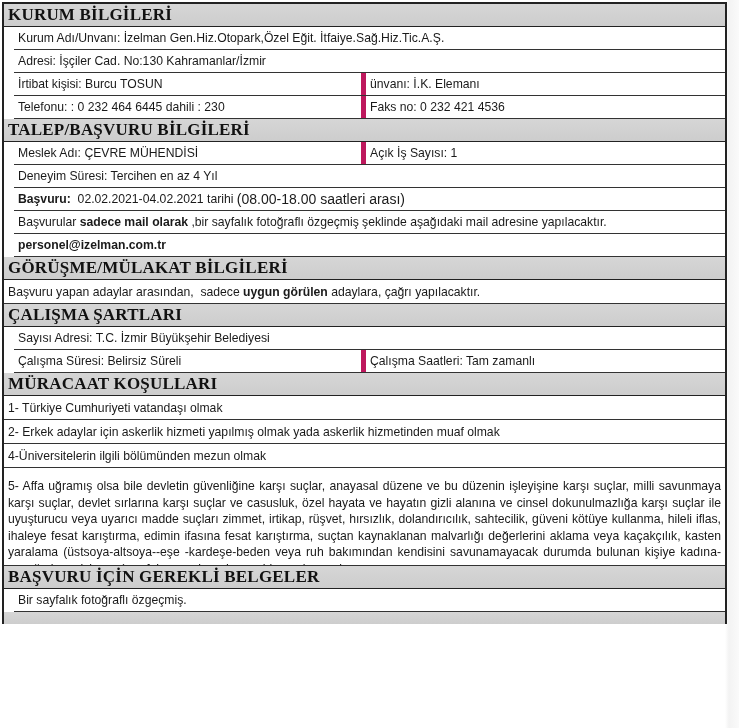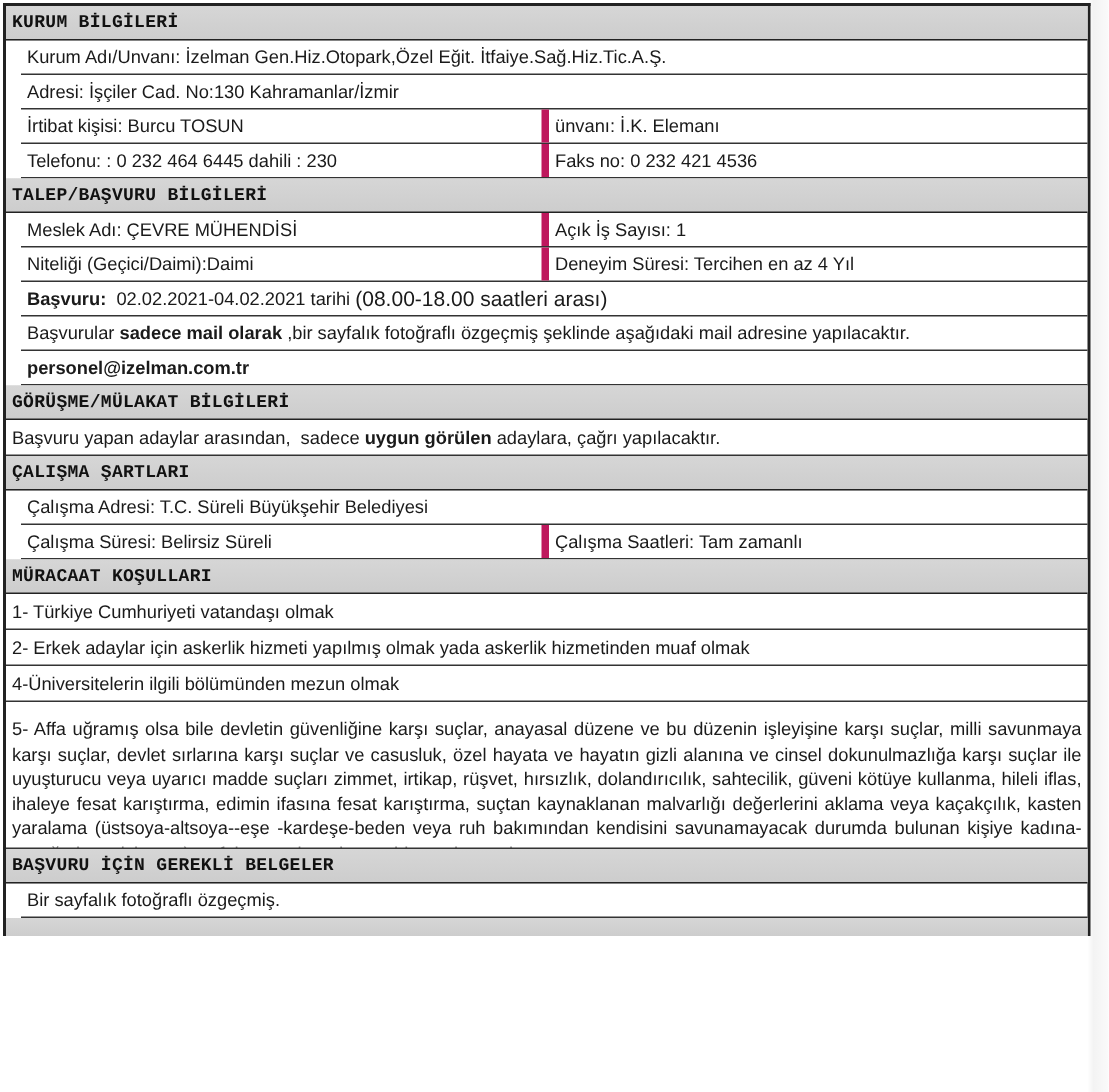--- a/index.html
+++ b/index.html
@@ -5,21 +5,21 @@
   html, body { margin: 0; padding: 0; background: #ffffff; }
   body { width: 739px; height: 728px; overflow: hidden; position: relative; font-family: "Liberation Sans", sans-serif; color: #1a1a1a; }
   .page-edge { position: absolute; left: 0; top: 0; width: 739px; height: 728px; background: linear-gradient(90deg, #fff 0, #fff 725px, #f3f3f3 729px, #fafafa 739px); }
   .form { position: absolute; left: 2px; top: 2px; width: 725px; border-left: 2px solid #222; border-right: 2px solid #222; border-top: 2px solid #222; box-sizing: border-box; }
   .row { display: flex; border-bottom: 1px solid #333; box-sizing: border-box; }
   .cell { font-size: 12.2px; padding: 0 4px; box-sizing: border-box; display: flex; align-items: center; white-space: nowrap; overflow: hidden; }
   .cell.full { width: 100%; }
   .cell.left { width: 352px; border-right: 5px solid #be185d; }
   .cell.right { flex: 1; }
   .hdr { background: #d3d3d3; background-image: linear-gradient(180deg, #d6d6d6, #cdcdcd); border-bottom: 1px solid #222; }
-  .hdr .cell { font-family: Liberation Mono, monospace; font-weight: bold; font-size: 12px; letter-spacing: 0.2px; color: #111; }
+  .hdr .cell { font-family: Liberation Serif, serif; font-weight: bold; font-size: 17px; letter-spacing: 0.2px; color: #111; }
   .b { font-weight: bold; }
   .small { font-size: 14px; }
   .para { white-space: normal; text-align: justify; line-height: 16.5px; font-size: 12.2px; padding: 10px 4px 8px 4px; display: block; }
   .h-hdr { height: 23px; }
   .h-row { height: 23px; margin-left: 10px; }
   .h-row-tall { height: 24px; }
 </style>
 </head>
 <body>
 
@@ -46,21 +46,20 @@
   </div>
 
   <div class="row hdr h-hdr">
     <div class="cell full">TALEP/BAŞVURU BİLGİLERİ</div>
   </div>
   <div class="row h-row">
     <div class="cell left">Meslek Adı: ÇEVRE MÜHENDİSİ</div>
     <div class="cell right">Açık İş Sayısı:   1</div>
   </div>
   <div class="row h-row">
-    <div class="cell left">Niteliği (Geçici/Daimi):Daimi</div>
     <div class="cell right">Deneyim Süresi: Tercihen en az 4 Yıl</div>
   </div>
   <div class="row h-row">
     <div class="cell full">
       <span class="b">Başvuru:</span>
       <span style="white-space:pre">  02.02.2021-04.02.2021 tarihi </span>
       <span class="small">(08.00-18.00 saatleri arası)</span>
     </div>
   </div>
   <div class="row h-row">
@@ -82,21 +81,21 @@
       <span style="white-space:pre">Başvuru yapan adaylar arasından,  sadece </span>
       <span class="b">uygun görülen</span>
       <span style="white-space:pre"> adaylara, çağrı yapılacaktır.</span>
     </div>
   </div>
 
   <div class="row hdr h-hdr">
     <div class="cell full">ÇALIŞMA ŞARTLARI</div>
   </div>
   <div class="row h-row">
-    <div class="cell full">Çalışma Adresi: T.C. Süreli Büyükşehir Belediyesi</div>
+    <div class="cell full">Sayısı Adresi: T.C. İzmir Büyükşehir Belediyesi</div>
   </div>
   <div class="row h-row">
     <div class="cell left">Çalışma Süresi: Belirsiz Süreli</div>
     <div class="cell right">Çalışma Saatleri: Tam zamanlı</div>
   </div>
 
   <div class="row hdr h-hdr">
     <div class="cell full">MÜRACAAT KOŞULLARI</div>
   </div>
   <div class="row h-row-tall">

